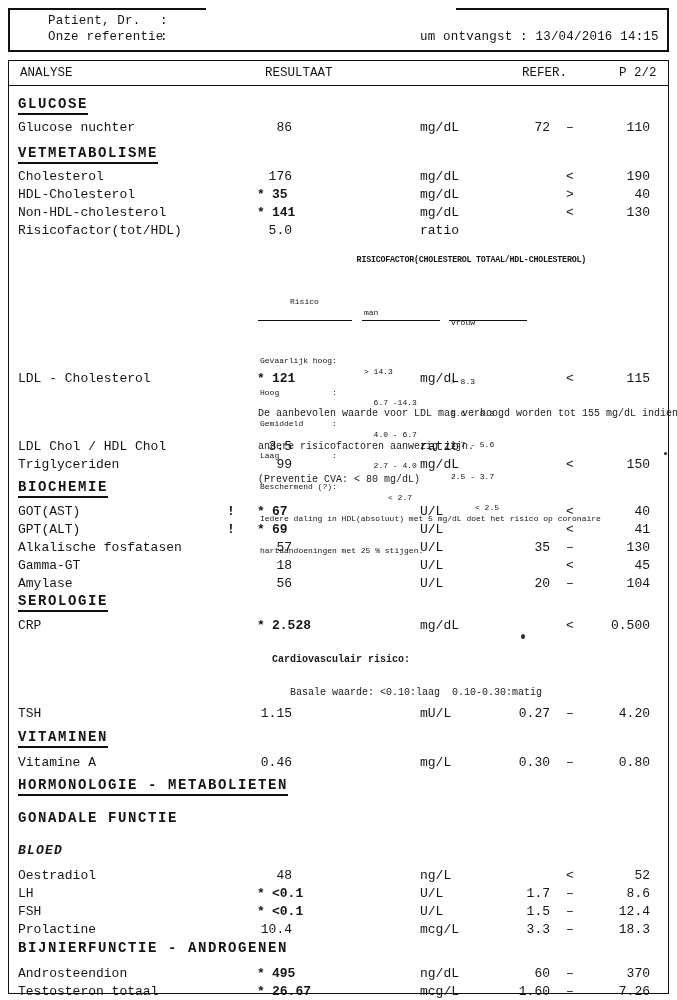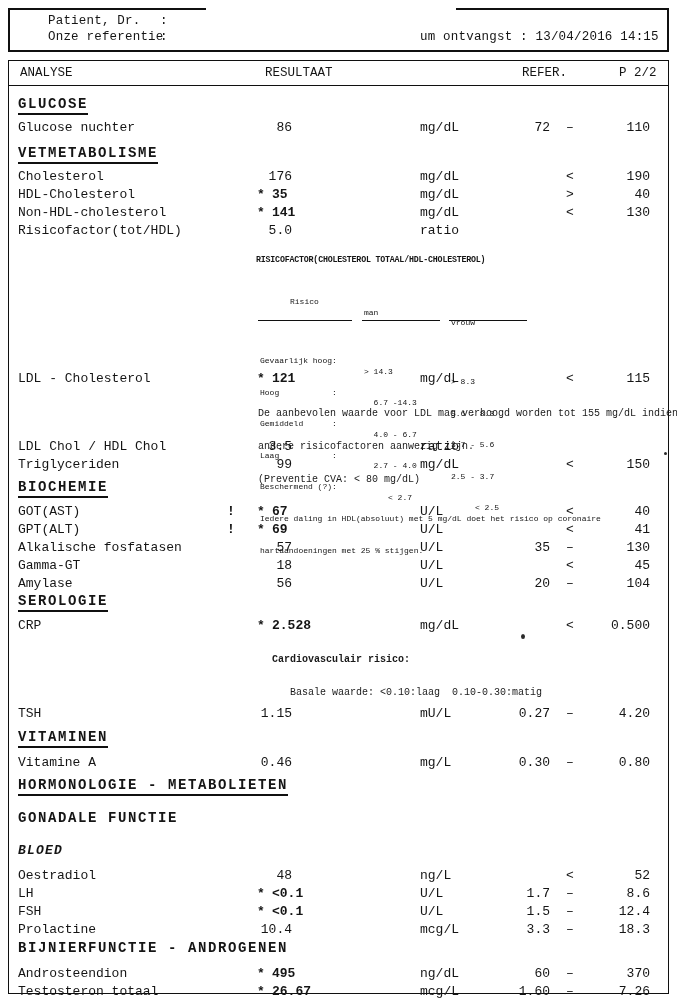--- a/index.html
+++ b/index.html
@@ -75,21 +75,21 @@
     border-bottom:2px solid #101010;padding-bottom:1px;
   }
   .sect.nounder{border-bottom:none;}
   .sect.ital{font-style:italic;letter-spacing:1.2px;}
 
   
   #risk{
     position:absolute;left:256px;top:234px;width:330px;
     font-size:8px;line-height:10.5px;white-space:pre;
   }
-  #risk .rt-title{font-weight:bold;font-size:8.3px;letter-spacing:-0.2px;}
+  #risk .rt-title{font-weight:bold;font-size:8.3px;letter-spacing:-0.2px;text-align:right;}
   #risk .rt-sub{position:relative;height:12px;}
   #risk .rcol{position:absolute;}
   .rlab{left:4px;}
   .rman{left:108px;}
   .rvrouw{left:195px;}
   .rtabrow{position:relative;height:10.5px;}
   .rline{position:absolute;height:1px;background:#101010;}
   #rl1{left:2px;top:0;width:94px;}
   #rl2{left:106px;top:0;width:78px;}
   #rl3{left:193px;top:0;width:78px;}

